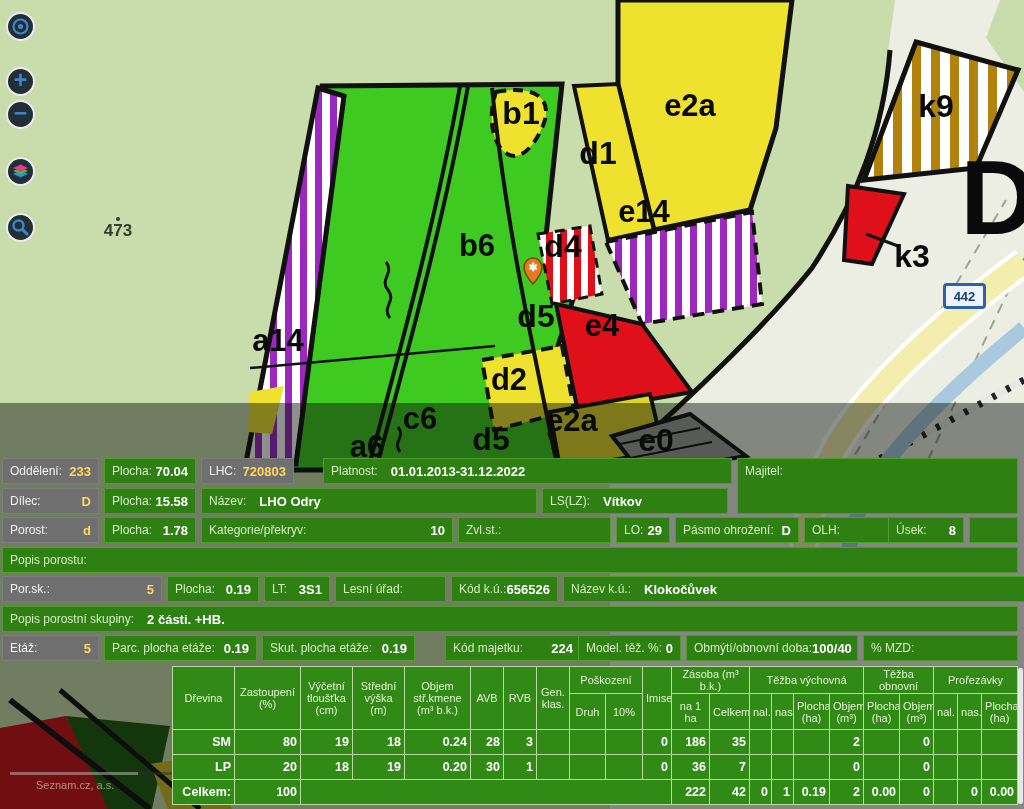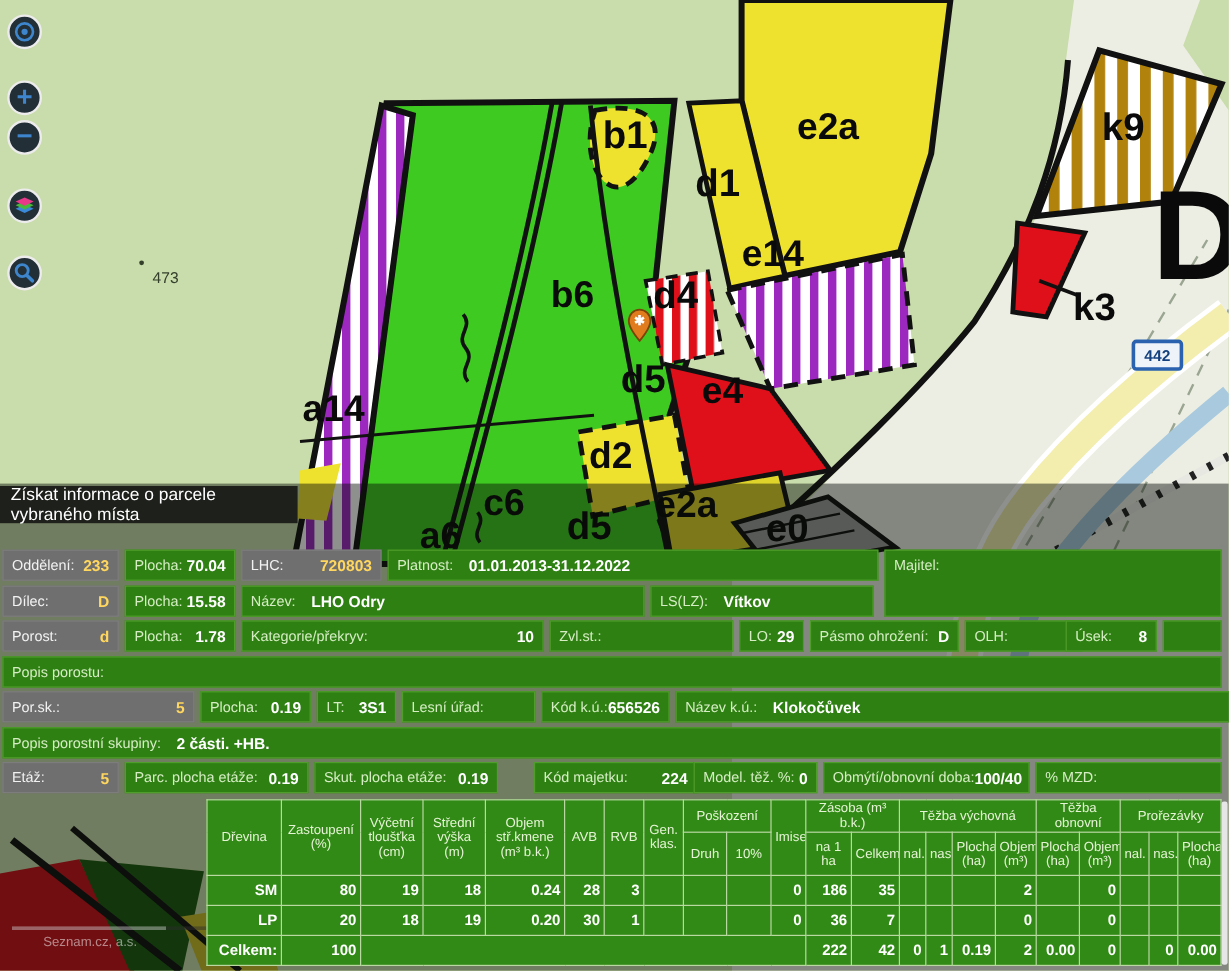--- a/index.html
+++ b/index.html
@@ -3,21 +3,21 @@
 <meta charset="utf-8">
 <style>
   html,body{margin:0;padding:0;}
   body{width:1024px;height:809px;overflow:hidden;font-family:"Liberation Sans",sans-serif;background:#c9dcab;}
   .stage{position:absolute;left:0;top:0;width:1024px;height:809px;overflow:hidden;}
   #mapsvg{position:absolute;left:0;top:0;}
   
   .map-label{position:absolute;transform:translate(-50%,-50%);color:#0a0a0a;font-weight:700;white-space:nowrap;z-index:2;}
   .map-label.m{font-size:32px;}
   .map-label.lg{font-size:31px;}
-  .map-label.elev{font-size:13px;font-weight:400;color:#333f2b;margin-left:20px;}
+  .map-label.elev{font-size:17px;font-weight:700;color:#333f2b;}
   .map-label.huge{font-size:106px;letter-spacing:-3px;}
   
   .ctl{position:absolute;left:6px;width:29px;height:29px;border-radius:50%;background:#232f36;border:2px solid #ececec;box-sizing:border-box;display:flex;align-items:center;justify-content:center;z-index:10;cursor:pointer;}
   .ctl .glyph{color:#3d85cc;font-size:23px;font-weight:700;line-height:1;margin-top:-2px;}
   
   .sign{position:absolute;left:943px;top:283px;width:37px;height:20px;background:#eef3fa;border:3px solid #2a62b0;border-radius:4px;color:#14407e;font-weight:700;font-size:13px;display:flex;align-items:center;justify-content:center;z-index:2;}
   
   .dim{position:absolute;left:0;top:403px;width:1024px;height:406px;background:rgba(8,12,8,0.46);z-index:3;}
   
   .tooltip{position:absolute;left:0;top:405px;width:248px;height:31px;background:rgba(12,12,12,0.82);color:#fff;font-size:14.5px;display:flex;align-items:center;padding-left:9px;box-sizing:border-box;z-index:5;}
@@ -137,21 +137,20 @@
       <span class="map-label huge" style="left: 997px; top: 197px;">D</span>
     </div>
 
   <div class="sign">442</div>
 
   <div class="dim"></div>
 
   <div class="scalebar"></div>
   <div class="attr">Seznam.cz, a.s.</div>
 
-  <div class="tooltip">Získat informace o parcele vybraného místa</div>
 
   <div class="ctl" style="top:12px">
     <svg width="19" height="19" viewBox="0 0 19 19">
       <circle cx="9.5" cy="9.5" r="7" fill="none" stroke="#3d85cc" stroke-width="2.2"></circle>
       <circle cx="9.5" cy="9.5" r="2.6" fill="#3d85cc"></circle>
     </svg>
   </div>
   <div class="ctl" style="top:67px">
     <span class="glyph">+</span>
   </div>
@@ -175,21 +174,21 @@
   <div>
 
     <div class="cell gray" style="left:2px;top:458px;width:97px">
         <span class="lbl">Oddělení:</span>
         <span class="val">233</span>
       </div>
     <div class="cell green" style="left:104px;top:458px;width:92px">
         <span class="lbl">Plocha:</span>
         <span class="val">70.04</span>
       </div>
-    <div class="cell gray" style="left:201px;top:458px;width:117px">
+    <div class="cell gray" style="left:201px;top:458px;width:93px">
         <span class="lbl">LHC:</span>
         <span class="val">720803</span>
       </div>
     <div class="cell green lv" style="left:323px;top:458px;width:409px">
         <span class="lbl">Platnost:</span>
         <span class="val">01.01.2013-31.12.2022</span>
       </div>
     <div class="cell green lv tall" style="left:737px;top:458px;width:281px">
         <span class="lbl">Majitel:</span>
         <span class="val"></span>

